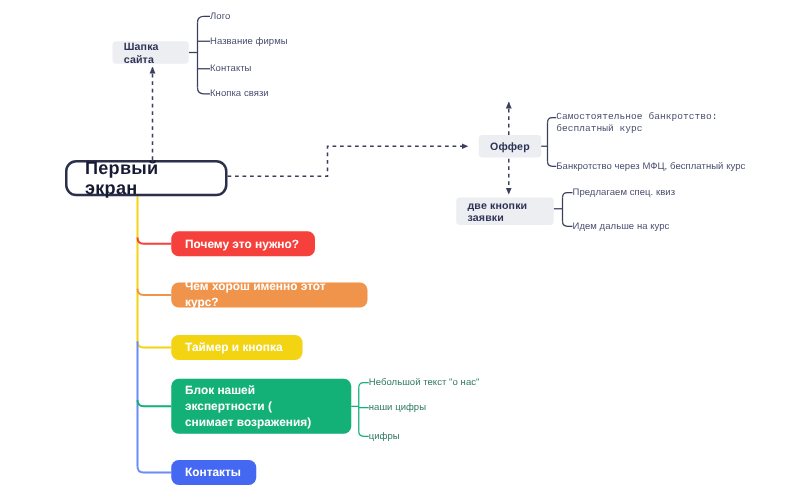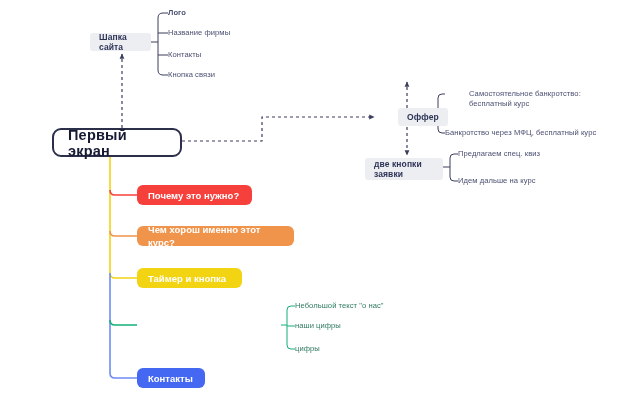--- a/index.html
+++ b/index.html
@@ -177,31 +177,31 @@
   </svg>
 
   <div class="node node-root" style="left:52px; top:128px; width:130px; height:29px;">
     <span>Первый экран</span>
   </div>
 
   <div class="node node-grey" style="left:90px; top:33px; width:61px; height:18px;">
     <span>Шапка сайта</span>
   </div>
 
-  <div class="leaf-text" style="left:168px; top:8px;font-weight:bold;">Лого</div>
+  <div class="leaf-text" style="left:168px; top:8px;">Лого</div>
   <div class="leaf-text" style="left:168px; top:28px;">Название фирмы</div>
   <div class="leaf-text" style="left:168px; top:50px;">Контакты</div>
   <div class="leaf-text" style="left:168px; top:70px;">Кнопка связи</div>
 
 
-  <div class="node node-grey" style="left:398px; top:108px; width:50px; height:18px;">
+  <div class="node node-grey" style="left:383px; top:108px; width:50px; height:18px;">
     <span>Оффер</span>
   </div>
 
-  <div class="leaf-text" style="left:469px; top:89px; width:175px;">Самостоятельное банкротство:
+  <div class="leaf-text" style="left:445px; top:89px; width:175px;font-family:Liberation Mono, monospace;">Самостоятельное банкротство:
 бесплатный курс</div>
   <div class="leaf-text" style="left:445px; top:128px; width:190px;">Банкротство через МФЦ, бесплатный курс</div>
 
   <div class="node node-grey" style="left:365px; top:158px; width:78px; height:22px;">
     <span>две кнопки заявки</span>
   </div>
 
   <div class="leaf-text" style="left:458px; top:149px;">Предлагаем спец. квиз</div>
   <div class="leaf-text" style="left:458px; top:176px;">Идем дальше на курс</div>
 
@@ -210,20 +210,24 @@
   </div>
 
   <div class="node node-color" style="left:137px; top:226px; width:157px; height:20px; background:#f0944b;">
     <span>Чем хорош именно этот курс?</span>
   </div>
 
   <div class="node node-color" style="left:137px; top:268px; width:105px; height:20px; background:#f2d412;">
     <span>Таймер и кнопка</span>
   </div>
 
+  <div class="node node-color" style="left:137px; top:303px; width:144px; height:44px; background:#13b077;">
+    <span>Блок нашей экспертности (
+снимает возражения)</span>
+  </div>
 
   <div class="node node-color" style="left:137px; top:368px; width:68px; height:20px; background:#4468f1;">
     <span>Контакты</span>
   </div>
 
   <div class="leaf-text green" style="left:295px; top:301px;">Небольшой текст "о нас"</div>
   <div class="leaf-text green" style="left:295px; top:321px;">наши цифры</div>
   <div class="leaf-text green" style="left:295px; top:344px;">цифры</div>
 
 </div>

